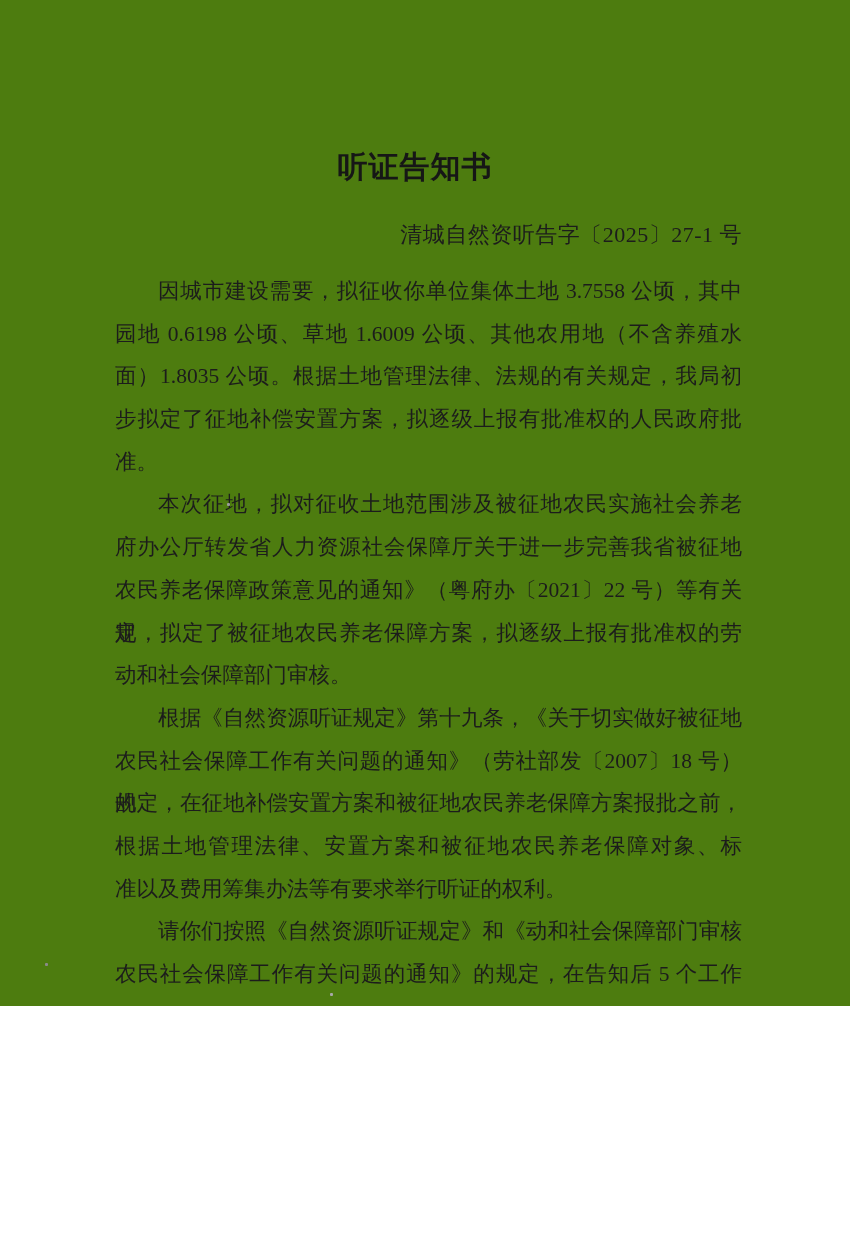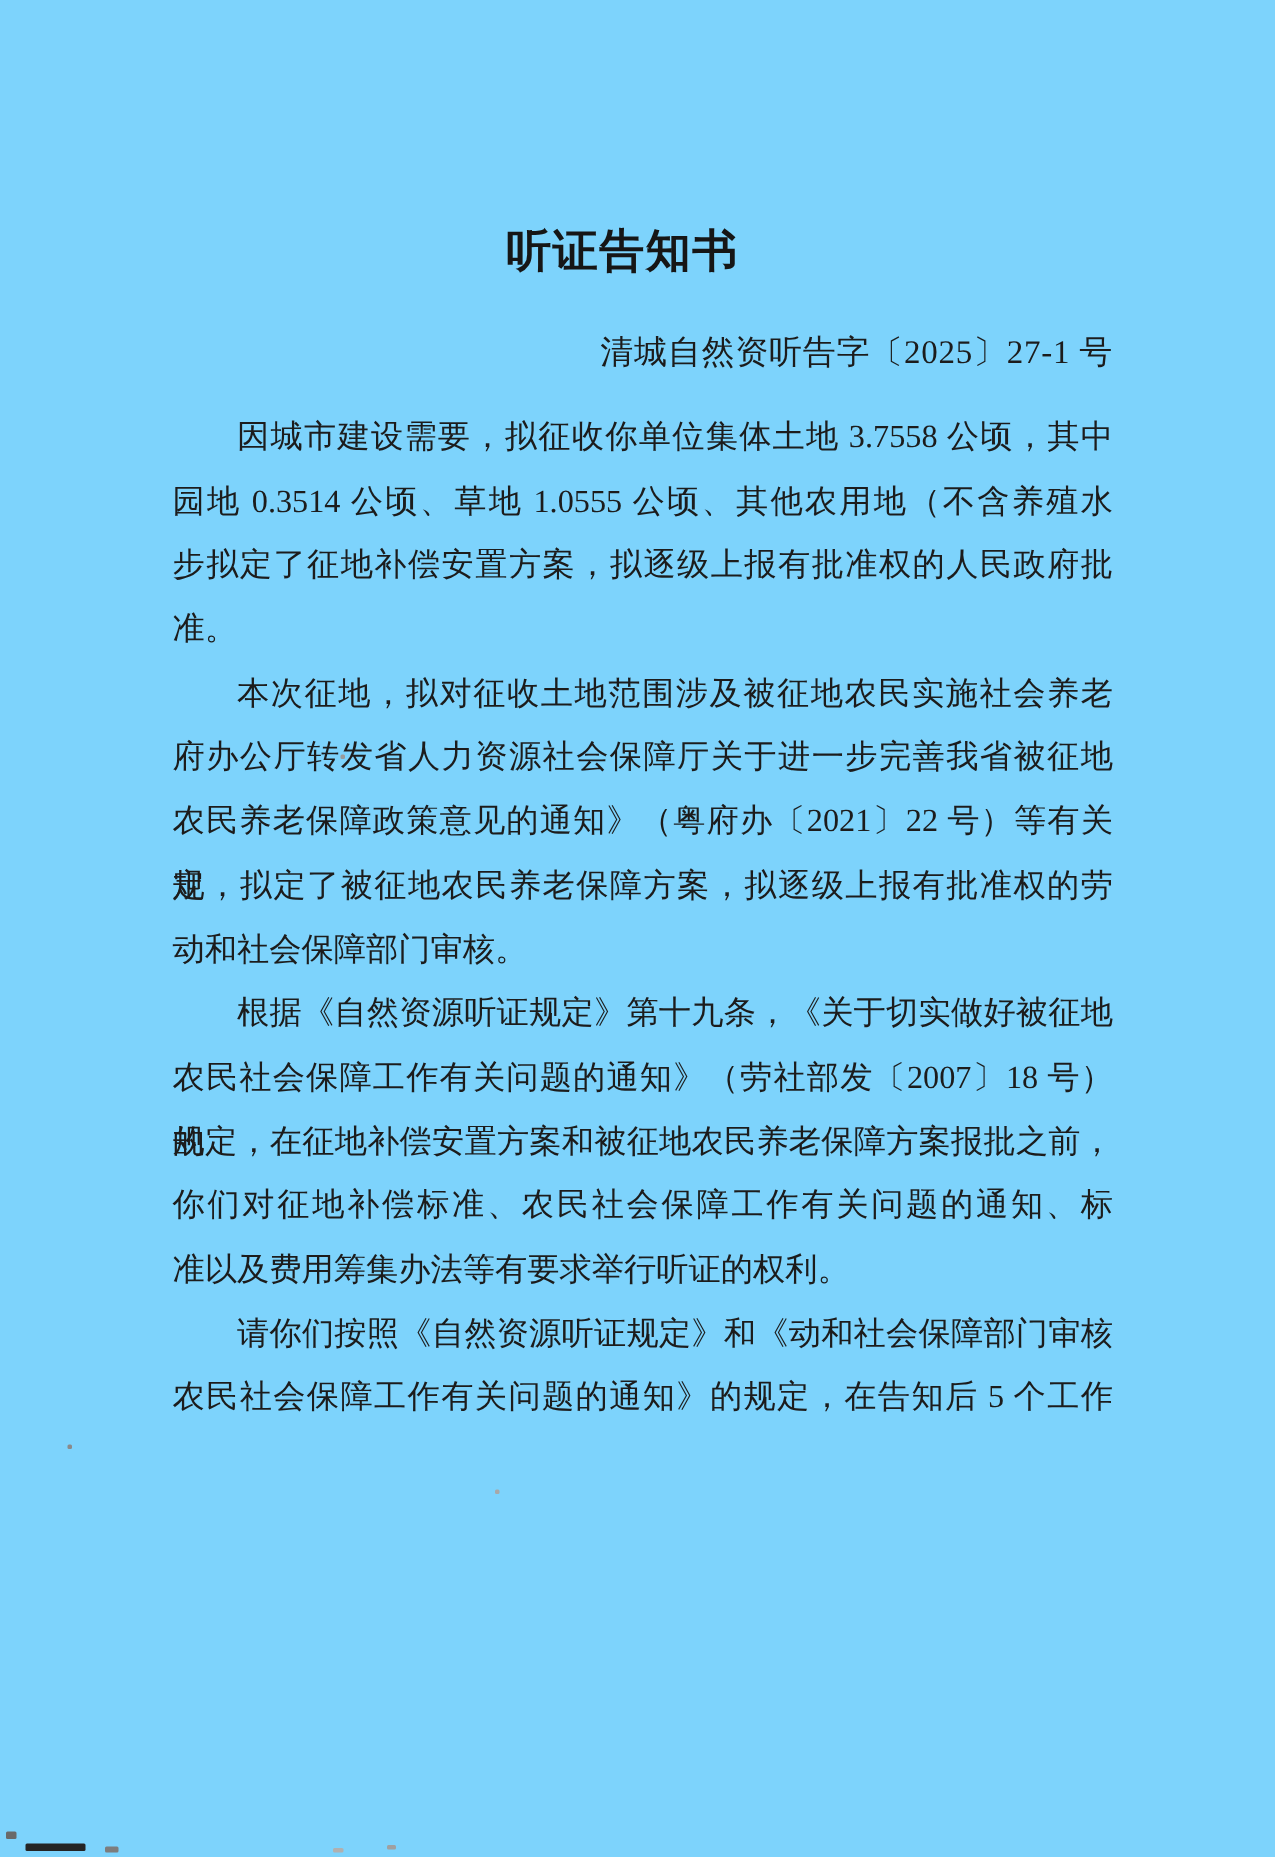--- a/index.html
+++ b/index.html
@@ -3,22 +3,22 @@
 <meta charset="utf-8">
 <style>
   html, body {
     margin: 0;
     padding: 0;
     background: #ffffff;
   }
   .page {
     position: relative;
     width: 850px;
-    height: 1238px;
-    background: #7dd3fc;
+    height: 1006px;
+    background: #4d7c0f;
     overflow: hidden;
     font-family: "Liberation Serif", serif;
     color: #1f1f1f;
   }
   .doc-title {
     position: absolute;
     left: 115px;
     width: 600px;
     top: 147px;
     text-align: center;
@@ -69,32 +69,33 @@
 </head>
 <body>
 
 <div class="page">
   <div class="doc-title">听证告知书</div>
 
   <div class="doc-number">清城自然资听告字〔2025〕27-1 号</div>
 
   <div class="doc-body">
       <div class="line indent just">因城市建设需要，拟征收你单位集体土地 3.7558 公顷，其中</div>
-      <div class="line just">园地 0.3514 公顷、草地 1.0555 公顷、其他农用地（不含养殖水</div>
+      <div class="line just">园地 0.6198 公顷、草地 1.6009 公顷、其他农用地（不含养殖水</div>
+      <div class="line just">面）1.8035 公顷。根据土地管理法律、法规的有关规定，我局初</div>
       <div class="line just">步拟定了征地补偿安置方案，拟逐级上报有批准权的人民政府批</div>
       <div class="line">准。</div>
       <div class="line indent just">本次征地，拟对征收土地范围涉及被征地农民实施社会养老</div>
       <div class="line just">府办公厅转发省人力资源社会保障厅关于进一步完善我省被征地</div>
       <div class="line just">农民养老保障政策意见的通知》（粤府办〔2021〕22 号）等有关规</div>
       <div class="line just">定，拟定了被征地农民养老保障方案，拟逐级上报有批准权的劳</div>
       <div class="line">动和社会保障部门审核。</div>
       <div class="line indent just">根据《自然资源听证规定》第十九条，《关于切实做好被征地</div>
       <div class="line just">农民社会保障工作有关问题的通知》（劳社部发〔2007〕18 号）的</div>
       <div class="line just">规定，在征地补偿安置方案和被征地农民养老保障方案报批之前，</div>
-      <div class="line just">你们对征地补偿标准、农民社会保障工作有关问题的通知、标</div>
+      <div class="line just">根据土地管理法律、安置方案和被征地农民养老保障对象、标</div>
       <div class="line">准以及费用筹集办法等有要求举行听证的权利。</div>
       <div class="line indent just">请你们按照《自然资源听证规定》和《动和社会保障部门审核</div>
       <div class="line just">农民社会保障工作有关问题的通知》的规定，在告知后 5 个工作</div>
     </div>
 
   <div>
       <div class="artifact" style="left: 4px; top: 1221px; width: 7px; height: 5px; background: rgb(106, 106, 106);"></div>
       <div class="artifact" style="left: 17px; top: 1229px; width: 40px; height: 5px; background: rgb(36, 36, 36);"></div>
       <div class="artifact" style="left: 70px; top: 1231px; width: 9px; height: 4px; background: rgb(125, 125, 125);"></div>
       <div class="artifact" style="left: 222px; top: 1232px; width: 7px; height: 3px; background: rgb(176, 176, 176);"></div>

